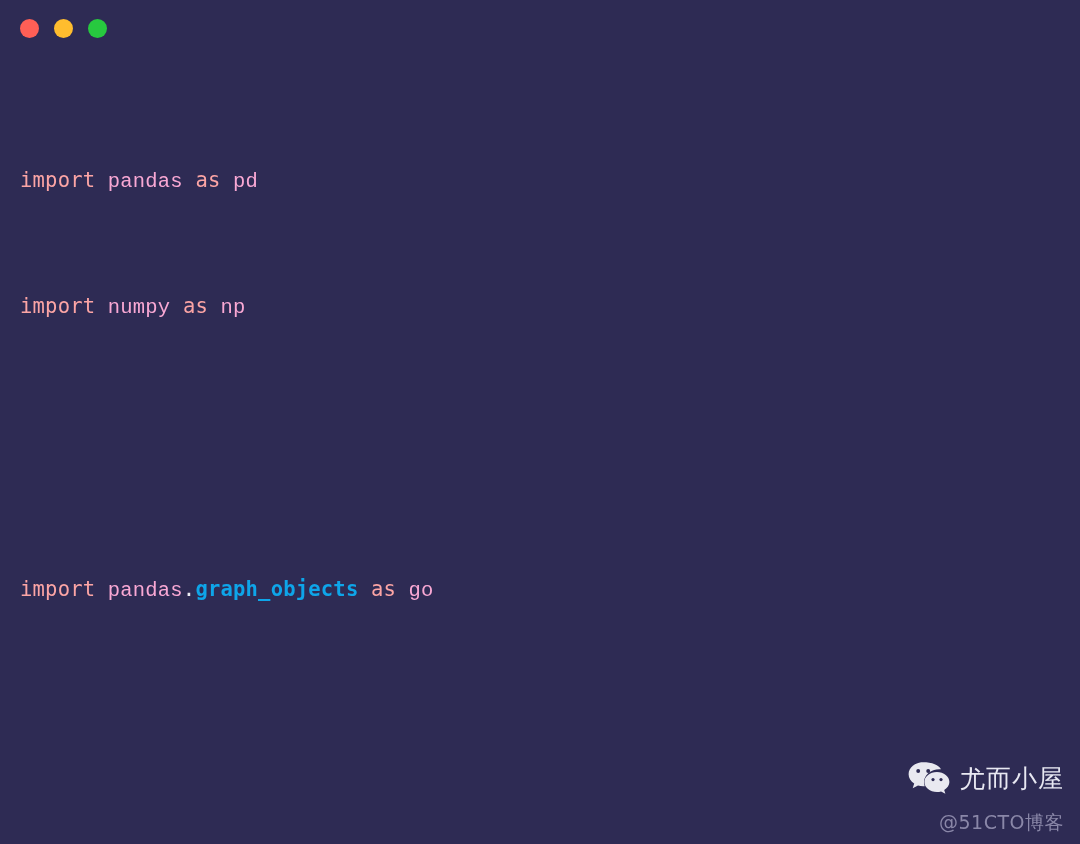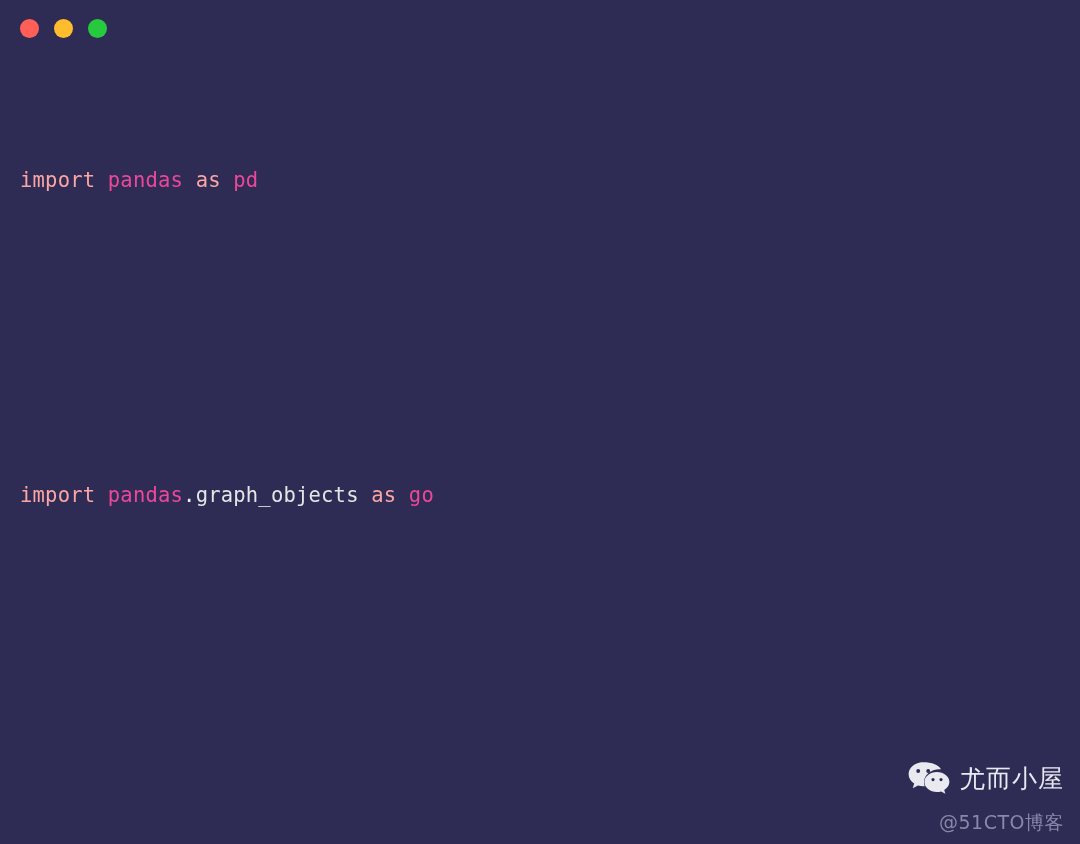--- a/index.html
+++ b/index.html
@@ -51,22 +51,22 @@
     font-size: 20.5px;
     line-height: 31.5px;
     white-space: pre;
     letter-spacing: 0.2px;
   }
   .line { height: 31.5px; white-space: pre; }
   .blank { height: 31.5px; }
 
   
   .kw   { color: #fca5a5; }
-  .name { color: #ec4899; }   
-  .fn   { color: #e5e5e5; }   
+  .name { color: #f9a8d4; font-family: Liberation Mono, monospace; }   
+  .fn   { color: #0ea5e9; font-weight: bold; }   
   .pun  { color: #EDEDF4; }   
 
   
   #watermark {
     position: absolute;
     right: 16px;
     bottom: 8px;
     text-align: right;
     user-select: none;
   }
@@ -99,20 +99,21 @@
   <div id="titlebar">
     <span class="dot" style="background:#FF5F56"></span>
     <span class="dot" style="background:#FFBD2E"></span>
     <span class="dot" style="background:#27C93F"></span>
   </div>
 
   <div id="code">
 
     <div class="line"><span class="kw">import</span><span class="pun"> </span><span class="name">pandas</span><span class="pun"> </span><span class="kw">as</span><span class="pun"> </span><span class="name">pd</span></div>
 
+    <div class="line"><span class="kw">import</span><span class="pun"> </span><span class="name">numpy</span><span class="pun"> </span><span class="kw">as</span><span class="pun"> </span><span class="name">np</span></div>
 
     <div class="blank"></div>
 
 
     <div class="line"><span class="kw">import</span><span class="pun"> </span><span class="name">pandas</span><span class="pun">.</span><span class="fn">graph_objects</span><span class="pun"> </span><span class="kw">as</span><span class="pun"> </span><span class="name">go</span></div>
 
     <div class="blank"></div>
 
     
 

